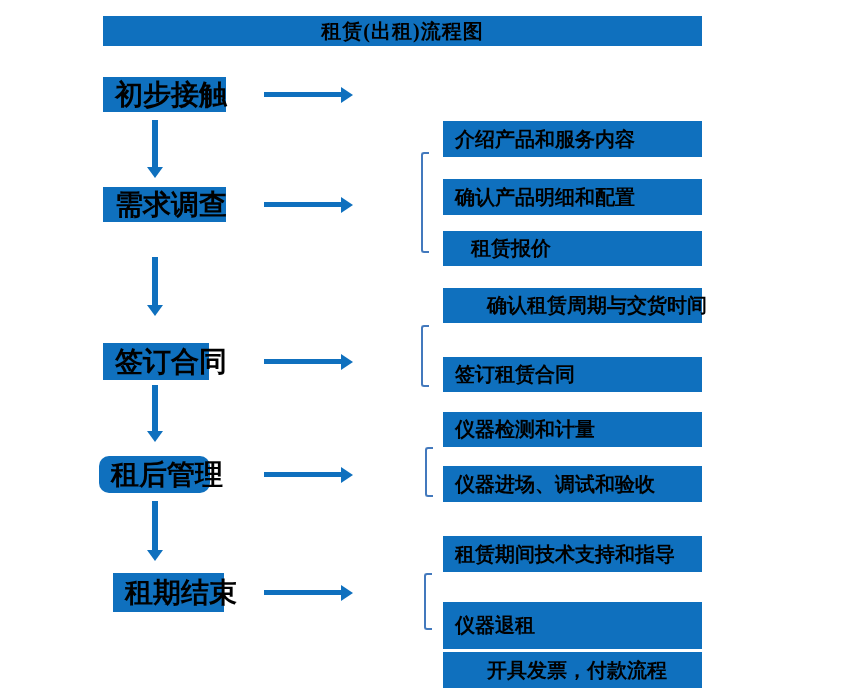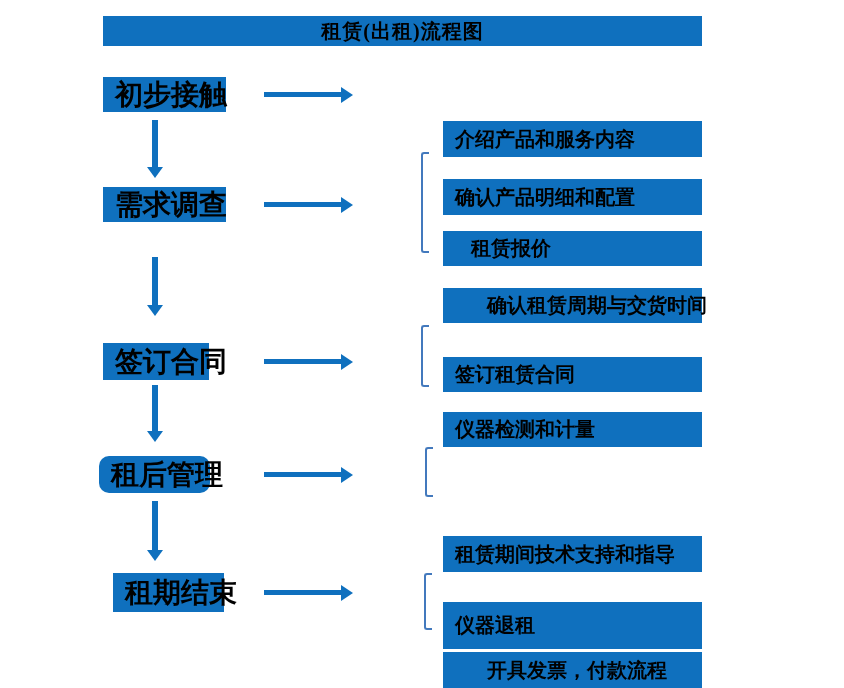--- a/index.html
+++ b/index.html
@@ -135,20 +135,23 @@
     <span>确认租赁周期与交货时间</span>
   </div>
 
   <div class="box right-box" style="left:443px; top:313px; width:259px; height:35px;">
     <span>签订租赁合同</span>
   </div>
   <div class="box right-box" style="left:443px; top:368px; width:259px; height:35px;">
     <span>仪器检测和计量</span>
   </div>
 
+  <div class="box right-box" style="left:443px; top:422px; width:259px; height:36px;">
+    <span>仪器进场、调试和验收</span>
+  </div>
   <div class="box right-box" style="left:443px; top:492px; width:259px; height:36px;">
     <span>租赁期间技术支持和指导</span>
   </div>
 
   <div class="box right-box" style="left:443px; top:558px; width:259px; height:47px;">
     <span>仪器退租</span>
   </div>
   <div class="box right-box" style="left:443px; top:608px; width:259px; height:37px;padding-left:44px;">
     <span>开具发票，付款流程</span>
   </div>

